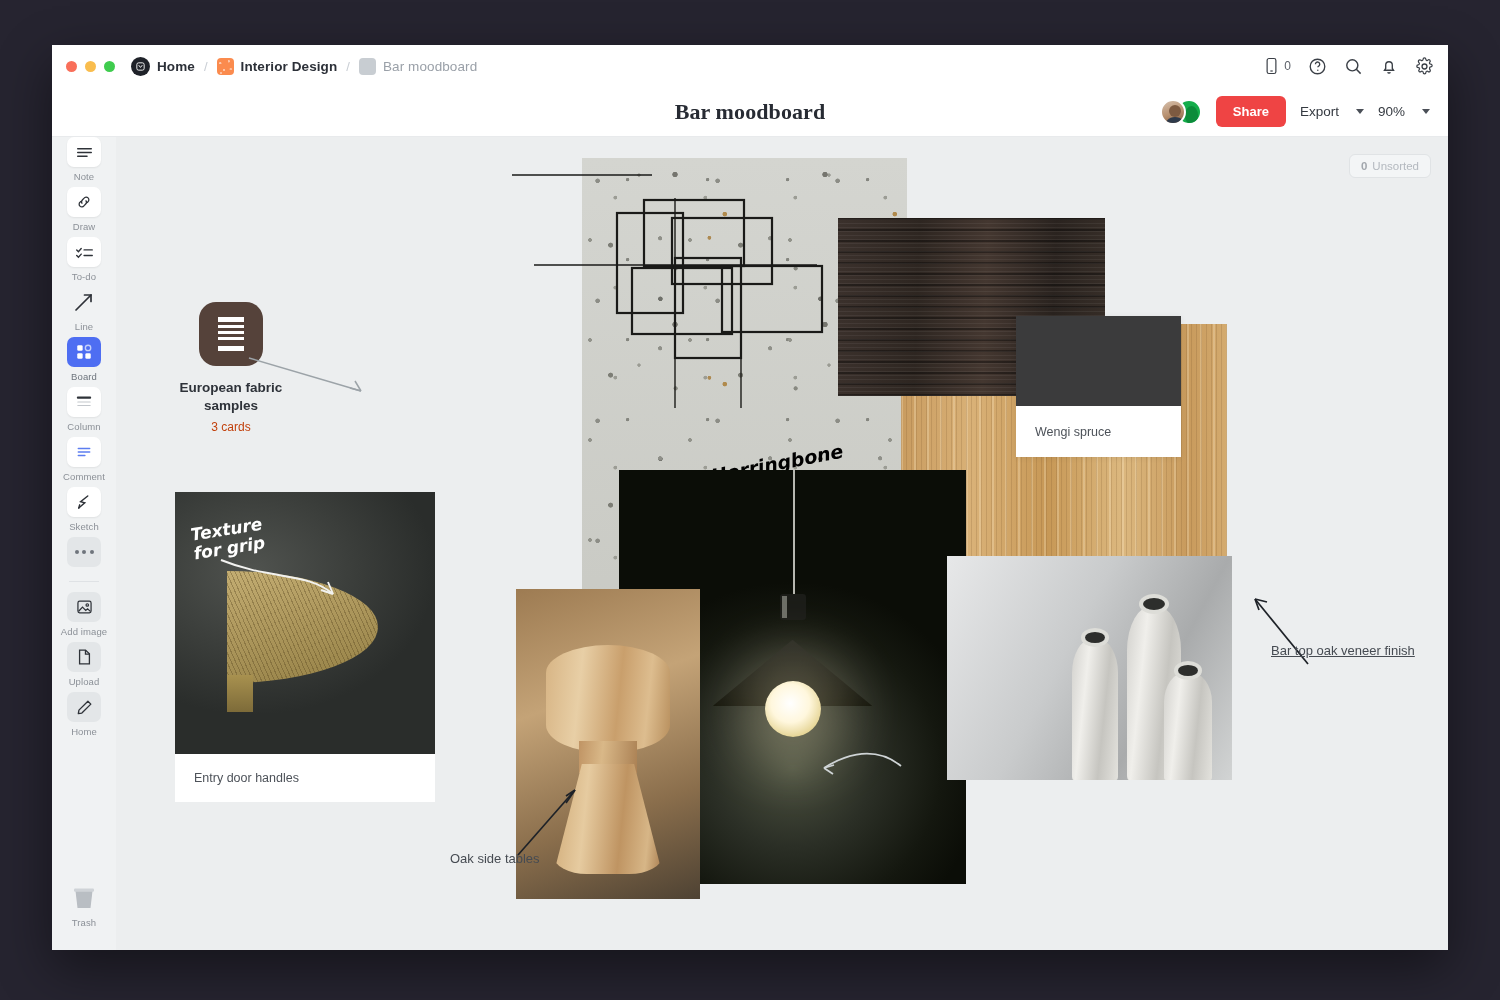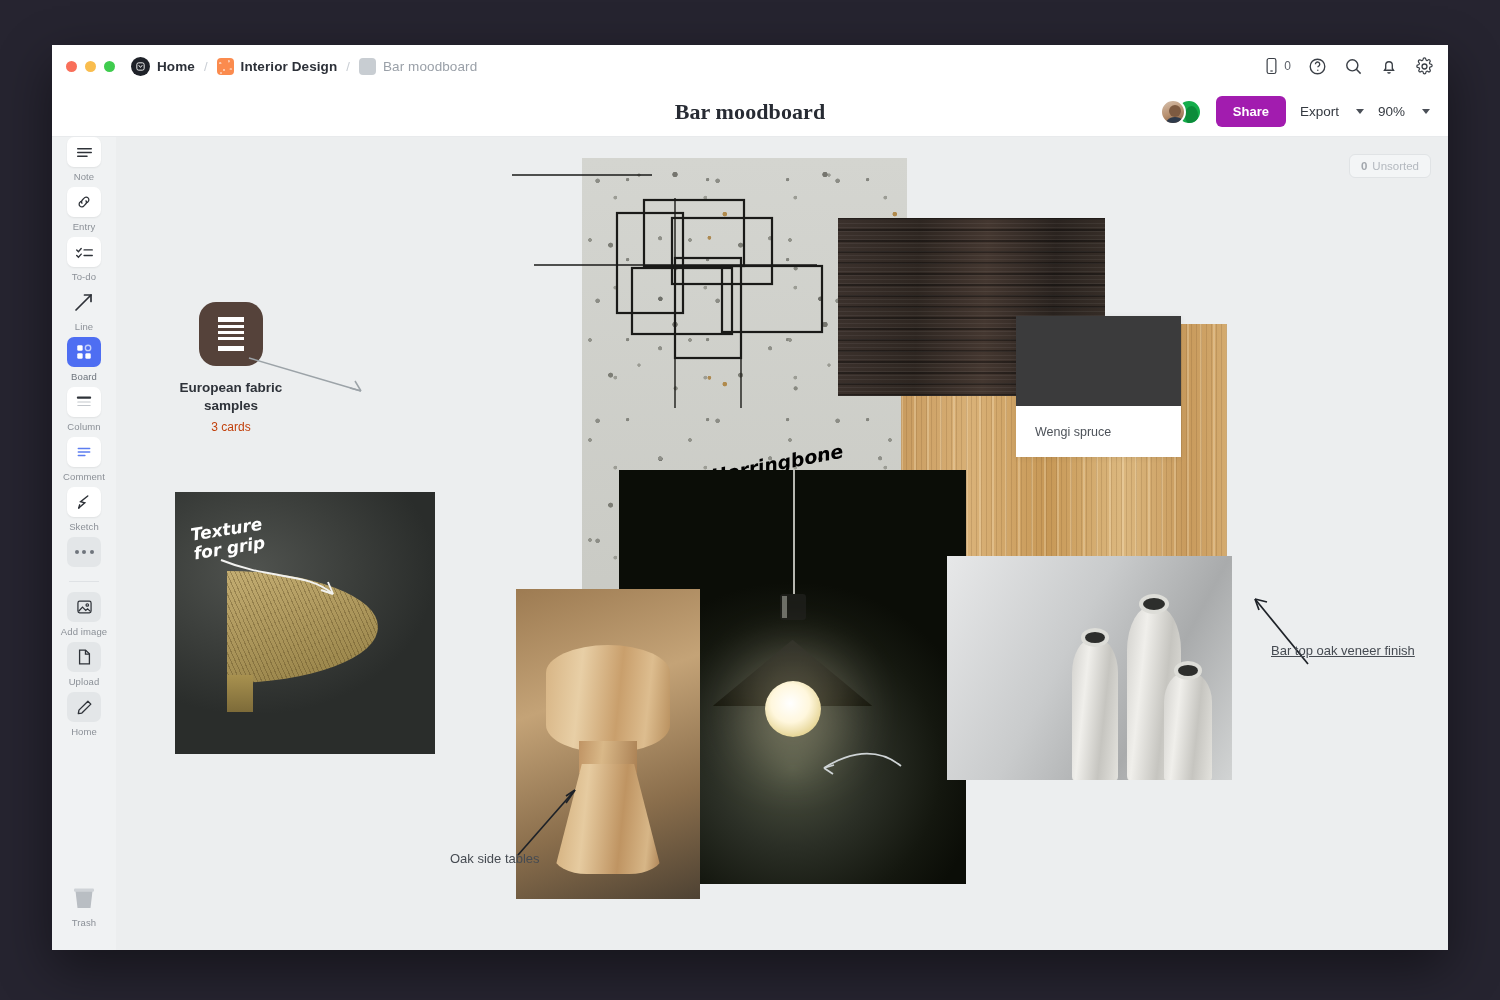--- a/index.html
+++ b/index.html
@@ -88,21 +88,21 @@
   .av {
     position: absolute; top: 0; width: 26px; height: 26px; border-radius: 50%;
     border: 2px solid #fff; overflow: hidden;
   }
   .av1 { left: 0; background: linear-gradient(160deg,#d6c0ad 0%,#b78f6e 55%,#7e5a40 100%); z-index: 2;}
   .av1::before { content:""; position:absolute; left:7px; top:4px; width:12px; height:12px; border-radius:50%; background:#7d5a41; }
   .av1::after { content:""; position:absolute; left:2px; top:16px; width:22px; height:14px; border-radius:11px 11px 0 0; background:#2f3a4b; }
   .av2 { left: 16px; background: #15ad4b; z-index: 1; }
   .av2::after { content:""; position:absolute; left:7px; top:5px; width:13px; height:18px; border-radius:50% 50% 45% 45%; background:#0c8c3a; }
   .btn-share {
-    background: #a21caf; color: #fff; border: none; border-radius: 6px;
+    background: #ef4444; color: #fff; border: none; border-radius: 6px;
     font-size: 13px; font-weight: bold; padding: 8px 17px; cursor: pointer;
     font-family: "Liberation Sans", sans-serif;
   }
   .menu-btn {
     display: flex; align-items: center; gap: 17px;
     font-size: 13.5px; color: #353a41; cursor: pointer;
   }
   .caret { width: 0; height: 0; border-left: 4px solid transparent; border-right: 4px solid transparent; border-top: 5px solid #4a4f57; }
 
   
@@ -412,21 +412,21 @@
         <span class="tool-label">Note</span>
       </div>
 
       <div class="tool">
         <span class="tool-box">
           <svg width="16" height="16" viewBox="0 0 24 24" fill="none" stroke="#2e3238" stroke-width="1.9">
             <path d="M9.5 14.5a4 4 0 010-5.6l2.6-2.6a4 4 0 115.6 5.6l-1.3 1.3"></path>
             <path d="M14.5 9.5a4 4 0 010 5.6l-2.6 2.6a4 4 0 11-5.6-5.6l1.3-1.3"></path>
           </svg>
         </span>
-        <span class="tool-label">Entry</span>
+        <span class="tool-label">Draw</span>
       </div>
 
       <div class="tool">
         <span class="tool-box">
           <svg width="19" height="13" viewBox="0 0 22 15" fill="none" stroke="#2e3238" stroke-width="1.6" stroke-linecap="round">
             <path d="M2 4.5l2 2 3.2-3.6"></path>
               <path d="M2 11l2 2 3.2-3.6"></path>
             <line x1="10.5" y1="4.5" x2="20" y2="4.5"></line>
               <line x1="10.5" y1="11" x2="20" y2="11"></line>
           </svg>
@@ -596,20 +596,21 @@
           <div class="handle-lip"></div>
         </div>
         <svg style="position:absolute; left:40px; top:40px; width:140px; height:70px;">
           <path d="M6 28 C55 48, 92 40, 118 62" fill="none" stroke="#f2f2f0" stroke-width="1.9"></path>
           <path d="M118 62 L106 58 M118 62 L113 50" fill="none" stroke="#f2f2f0" stroke-width="1.9"></path>
         </svg>
         <div class="hand" style="position:absolute; left:17px; top:28px; font-size:17px; color:#ffffff; transform:rotate(-9deg);">Texture
 for grip</div>
       </div>
 
+      <div class="item cap" style="left:59px; top:617px; width:260px; height:48px; z-index:11; background:#fff;">Entry door handles</div>
 
       <div class="item" style="left:400px; top:452px; width:184px; height:310px; z-index:14;">
         <div class="ph tex-stoolbg">
           <div class="stool">
             <div class="stool-top"></div>
             <div class="stool-neck"></div>
             <div class="stool-base"></div>
           </div>
         </div>
       </div>

